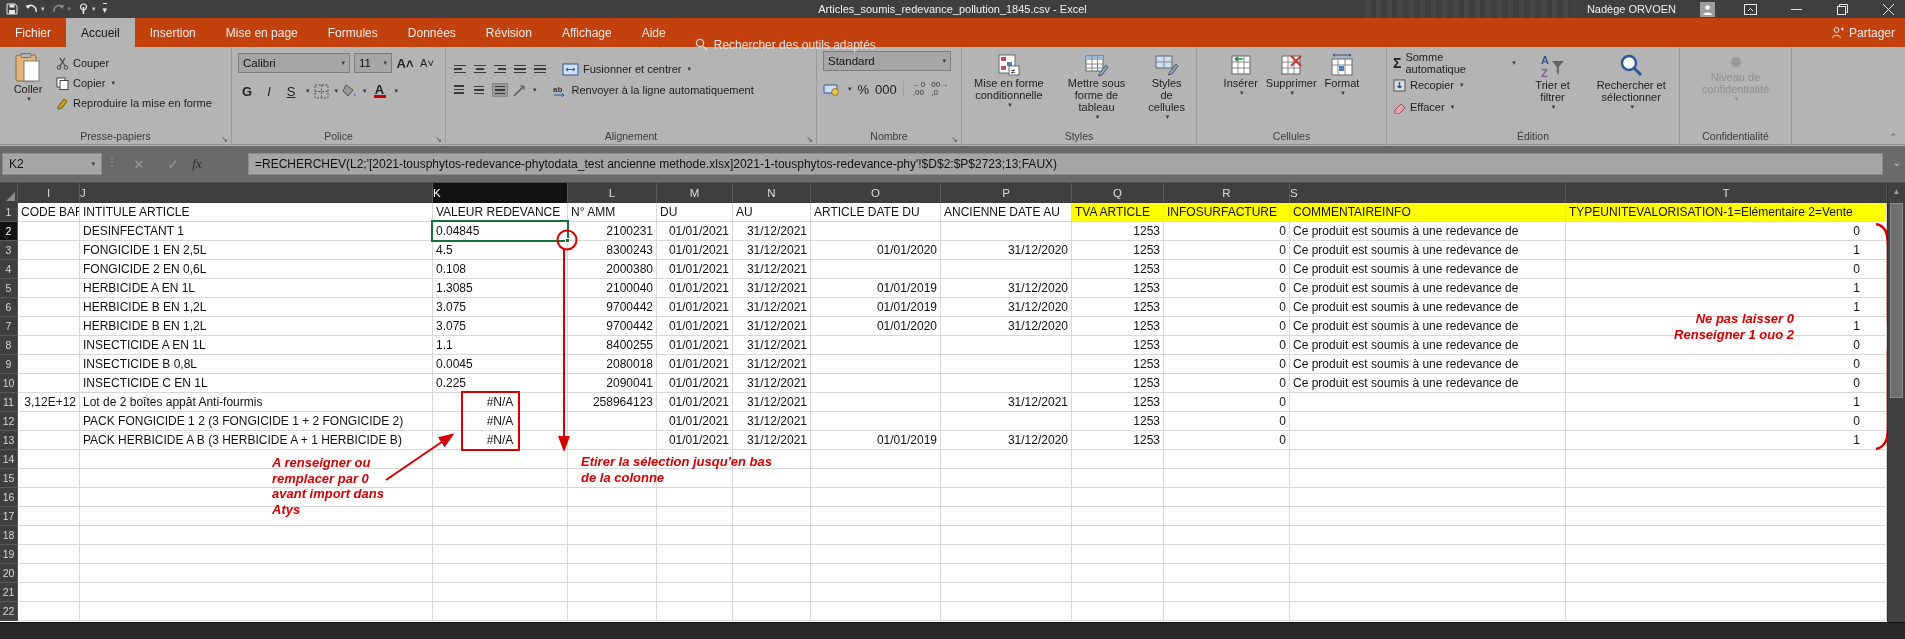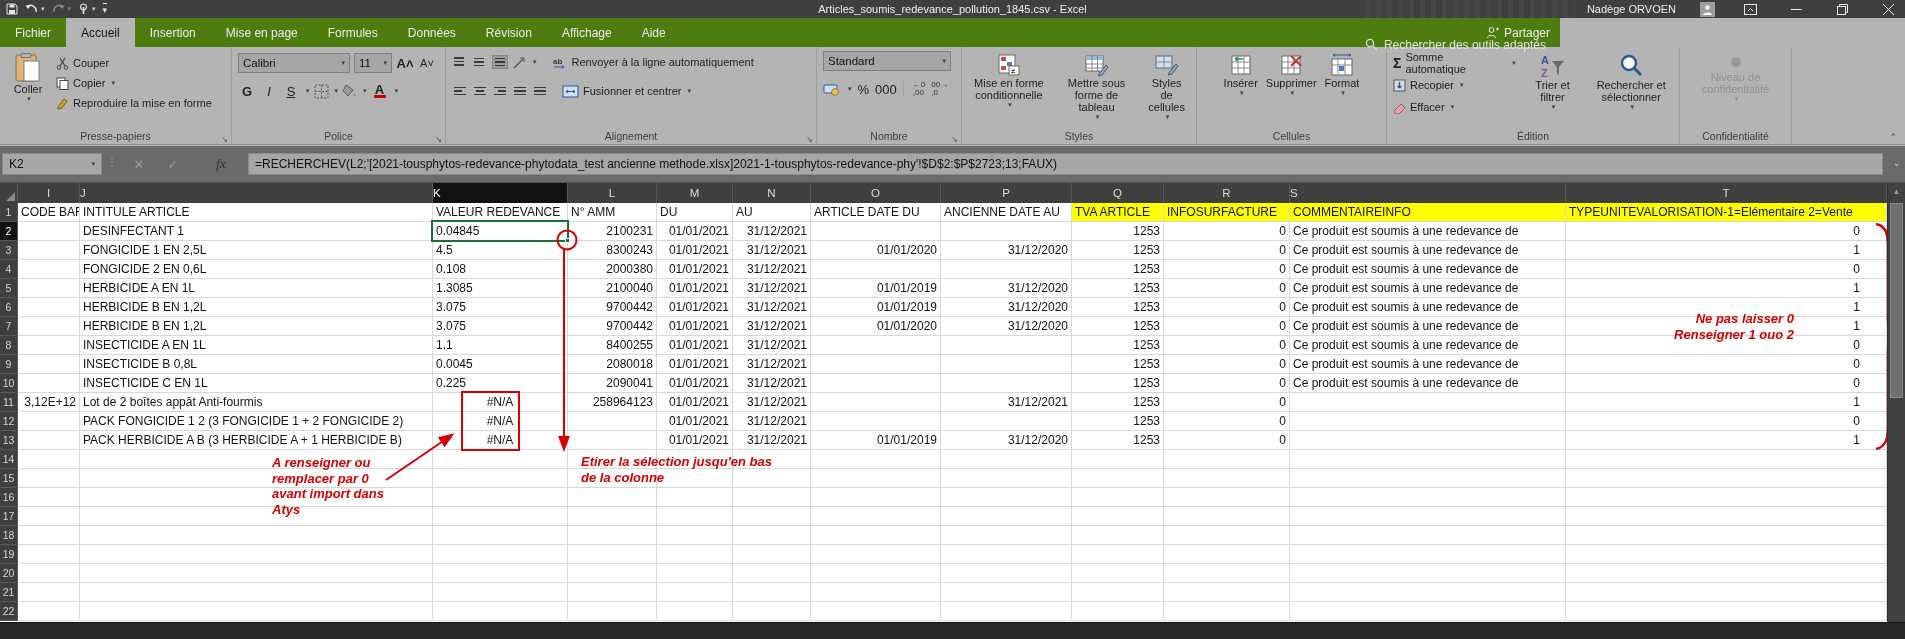--- a/index.html
+++ b/index.html
@@ -13,21 +13,21 @@
   .qat{position:absolute;left:6px;top:0;height:18px;display:flex;align-items:center;gap:7px;z-index:2;}
   .qbtn{display:flex;align-items:center;gap:1px;color:#e6e6e6;font-size:9px;}
   .dim{opacity:.45;}
   .title-text{position:absolute;left:0;right:0;top:0;height:18px;line-height:18px;text-align:center;font-size:11px;color:#f0f0f0;}
   .tright{position:absolute;right:0;top:0;height:18px;display:flex;align-items:center;gap:24px;padding-right:6px;z-index:2;}
   .username{font-size:11px;color:#f0f0f0;}
   .avatar{width:15px;height:15px;background:#9d9d9d;display:flex;align-items:center;justify-content:center;}
   .winbtn{width:22px;height:18px;display:flex;align-items:center;justify-content:center;}
 
   
-  .tabrow{position:absolute;top:18px;left:0;width:1560px;height:29px;background:#4d7c0f;display:flex;align-items:stretch;z-index:19;justify-content:space-between;}
+  .tabrow{position:absolute;top:18px;left:0;width:1905px;height:29px;background:#c2410c;display:flex;align-items:stretch;z-index:19;}
   .tab{padding:0 15px;display:flex;align-items:center;font-size:12px;color:#ececec;}
   .tab.active{background:#b4b4b4;color:#141414;}
   .tellme{display:flex;align-items:center;gap:6px;color:#e2e2e2;font-size:12px;padding:0 14px;margin-top:24px;}
   .share{position:absolute;right:10px;top:0;height:29px;display:flex;align-items:center;gap:5px;color:#ececec;font-size:12px;}
 
   
   .ribbon{position:absolute;top:47px;left:0;width:1905px;height:98px;background:#b4b4b4;border-bottom:1px solid #8d8d8d;display:flex;z-index:18;}
   .rgroup{position:relative;height:98px;border-right:1px solid #9d9d9d;display:flex;flex-direction:column;}
   .rcontent{flex:1;padding:4px 6px 0 6px;position:relative;}
   .rlabel{height:16px;font-size:10.5px;color:#3d3d3d;text-align:center;line-height:15px;position:relative;}
@@ -261,20 +261,54 @@
           <span class="dd">▾</span>
           <span class="tglyph" style="flex-direction:column;line-height:11px;font-weight:bold;">A<span style="display:block;width:12px;height:3px;background:#c00;"></span></span>
           <span class="dd">▾</span>
         </div>
       </div>
       <div class="rlabel"><span>Police</span><span class="launcher">↘</span></div>
     </div>
 
     <div class="rgroup" style="width:371px">
       <div class="rcontent">
+        <div class="smallrow" style="margin-top:8px;">
+          <span class="alicon">
+              <i style="width:12px"></i>
+              <i style="width:8px"></i>
+              <i style="width:12px"></i>
+            </span>
+          <span class="alicon" style="align-items:center">
+              <i style="width:12px"></i>
+              <i style="width:8px"></i>
+              <i style="width:12px"></i>
+            </span>
+          <span class="alicon" style="align-items:flex-end">
+              <i style="width:12px"></i>
+              <i style="width:8px"></i>
+              <i style="width:12px"></i>
+            </span>
+          <span class="alicon">
+              <i style="width:12px"></i>
+              <i style="width:12px"></i>
+              <i style="width:12px"></i>
+            </span>
+          <span class="alicon">
+              <i style="width:12px"></i>
+              <i style="width:12px"></i>
+              <i style="width:12px"></i>
+            </span>
+          <span style="width:6px"></span>
+          <svg width="17" height="13" viewBox="0 0 17 13">
+              <rect x="1" y="1" width="15" height="11" fill="#cfe0f2" stroke="#2b579a"></rect>
+              <path d="M4 6.5 H13 M4 6.5 L6 5 M4 6.5 L6 8 M13 6.5 L11 5 M13 6.5 L11 8" stroke="#2b579a" fill="none"></path>
+            </svg>
+          <span class="rtxt">Fusionner et centrer</span>
+          <span class="dd">▾</span>
+        </div>
         <div class="smallrow" style="height:22px;">
           <span class="alicon" style="justify-content:flex-start">
               <i style="width:10px"></i>
               <i style="width:10px"></i>
               <i style="width:10px"></i>
             </span>
           <span class="alicon">
               <i style="width:10px"></i>
               <i style="width:10px"></i>
               <i style="width:10px"></i>
@@ -288,54 +322,20 @@
               <path d="M2 13 L11 4" stroke="#555" stroke-width="1.4"></path>
               <path d="M8 3 L12 3 L12 7" fill="none" stroke="#555"></path>
             </svg>
           <span class="dd">▾</span>
           <span style="width:8px"></span>
           <svg width="15" height="13" viewBox="0 0 15 13">
               <text x="0" y="8" font-size="8" fill="#333" font-weight="bold">ab</text>
               <path d="M1 11 H11 M11 11 L8.8 9.2 M11 11 L8.8 12.8" stroke="#2b579a" fill="none"></path>
             </svg>
           <span class="rtxt">Renvoyer à la ligne automatiquement</span>
-        </div>
-        <div class="smallrow" style="margin-top:8px;">
-          <span class="alicon">
-              <i style="width:12px"></i>
-              <i style="width:8px"></i>
-              <i style="width:12px"></i>
-            </span>
-          <span class="alicon" style="align-items:center">
-              <i style="width:12px"></i>
-              <i style="width:8px"></i>
-              <i style="width:12px"></i>
-            </span>
-          <span class="alicon" style="align-items:flex-end">
-              <i style="width:12px"></i>
-              <i style="width:8px"></i>
-              <i style="width:12px"></i>
-            </span>
-          <span class="alicon">
-              <i style="width:12px"></i>
-              <i style="width:12px"></i>
-              <i style="width:12px"></i>
-            </span>
-          <span class="alicon">
-              <i style="width:12px"></i>
-              <i style="width:12px"></i>
-              <i style="width:12px"></i>
-            </span>
-          <span style="width:6px"></span>
-          <svg width="17" height="13" viewBox="0 0 17 13">
-              <rect x="1" y="1" width="15" height="11" fill="#cfe0f2" stroke="#2b579a"></rect>
-              <path d="M4 6.5 H13 M4 6.5 L6 5 M4 6.5 L6 8 M13 6.5 L11 5 M13 6.5 L11 8" stroke="#2b579a" fill="none"></path>
-            </svg>
-          <span class="rtxt">Fusionner et centrer</span>
-          <span class="dd">▾</span>
         </div>
       </div>
       <div class="rlabel"><span>Alignement</span><span class="launcher">↘</span></div>
     </div>
 
     <div class="rgroup" style="width:145px">
       <div class="rcontent">
         <div class="inputbox" style="width:128px">
             <span>Standard</span>
             <span class="dd">▾</span>
@@ -491,21 +491,21 @@
   </div>
 
   <div class="fbar">
     <div class="namebox">
         <span>K2</span>
         <span class="dd">▾</span>
       </div>
     <div class="fdots">⋮</div>
     <div class="fbtn" style="left:126px">✕</div>
     <div class="fbtn" style="left:160px">✓</div>
-    <div class="fbtn" style="left:208px;color:#2f2f2f;font-style:italic;font-family:'Liberation Serif',serif;">fx</div>
+    <div class="fbtn" style="left:184px;color:#2f2f2f;font-style:italic;font-family:'Liberation Serif',serif;">fx</div>
     <div class="ffield">=RECHERCHEV(L2;'[2021-tousphytos-redevance-phytodata_test ancienne methode.xlsx]2021-1-tousphytos-redevance-phy'!$D$2:$P$2723;13;FAUX)</div>
     <div class="fchev">⌄</div>
   </div>
 
   <div class="sheet">
     <div class="colheads">
       <div class="corner"></div>
       <div id="colheads" style="display:flex;">
           <div class="ch col-i">I</div>
           <div class="ch col-j">J</div>

